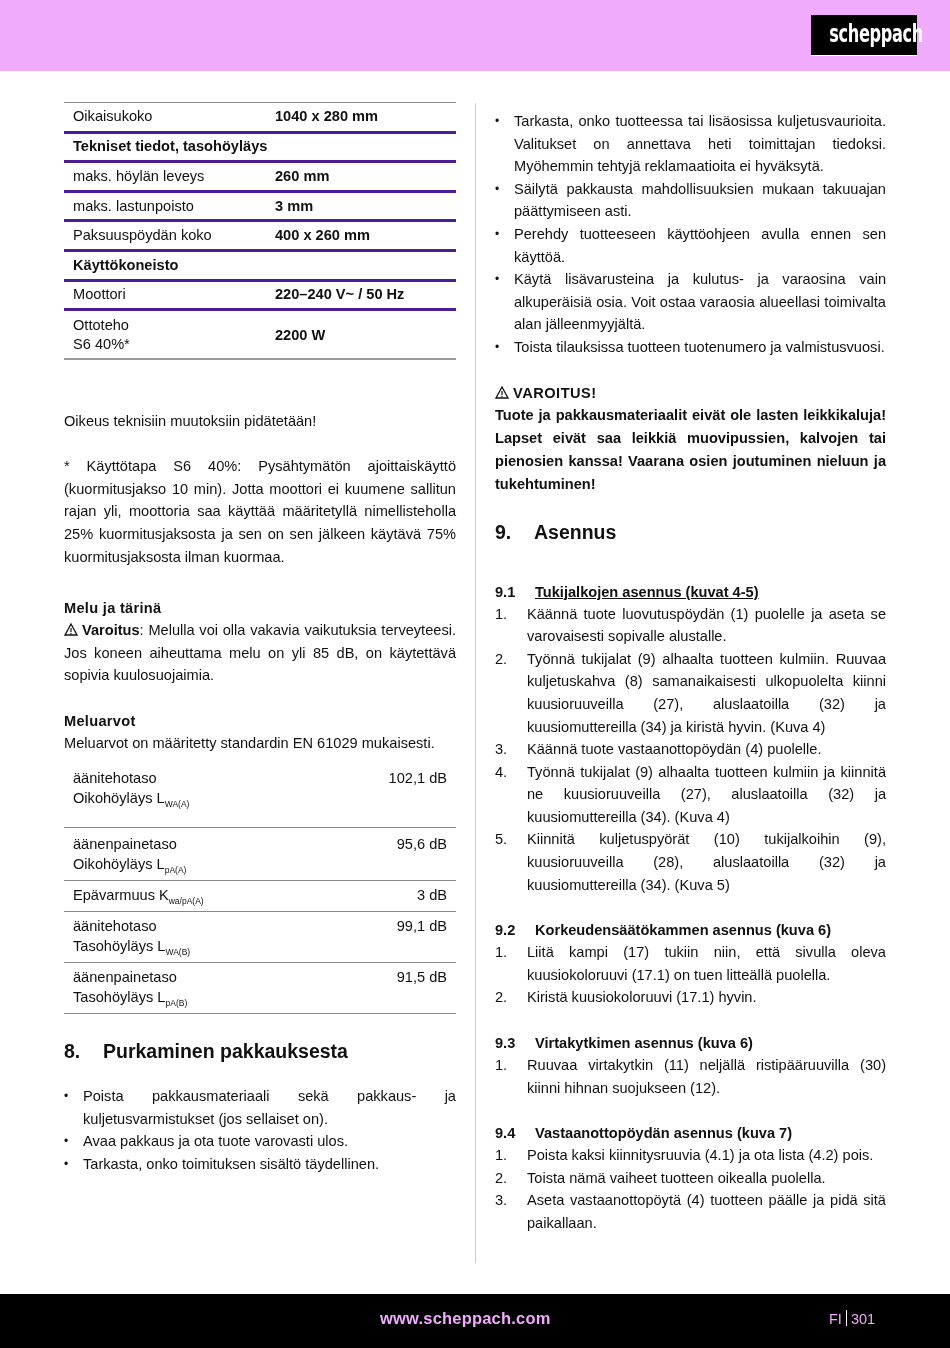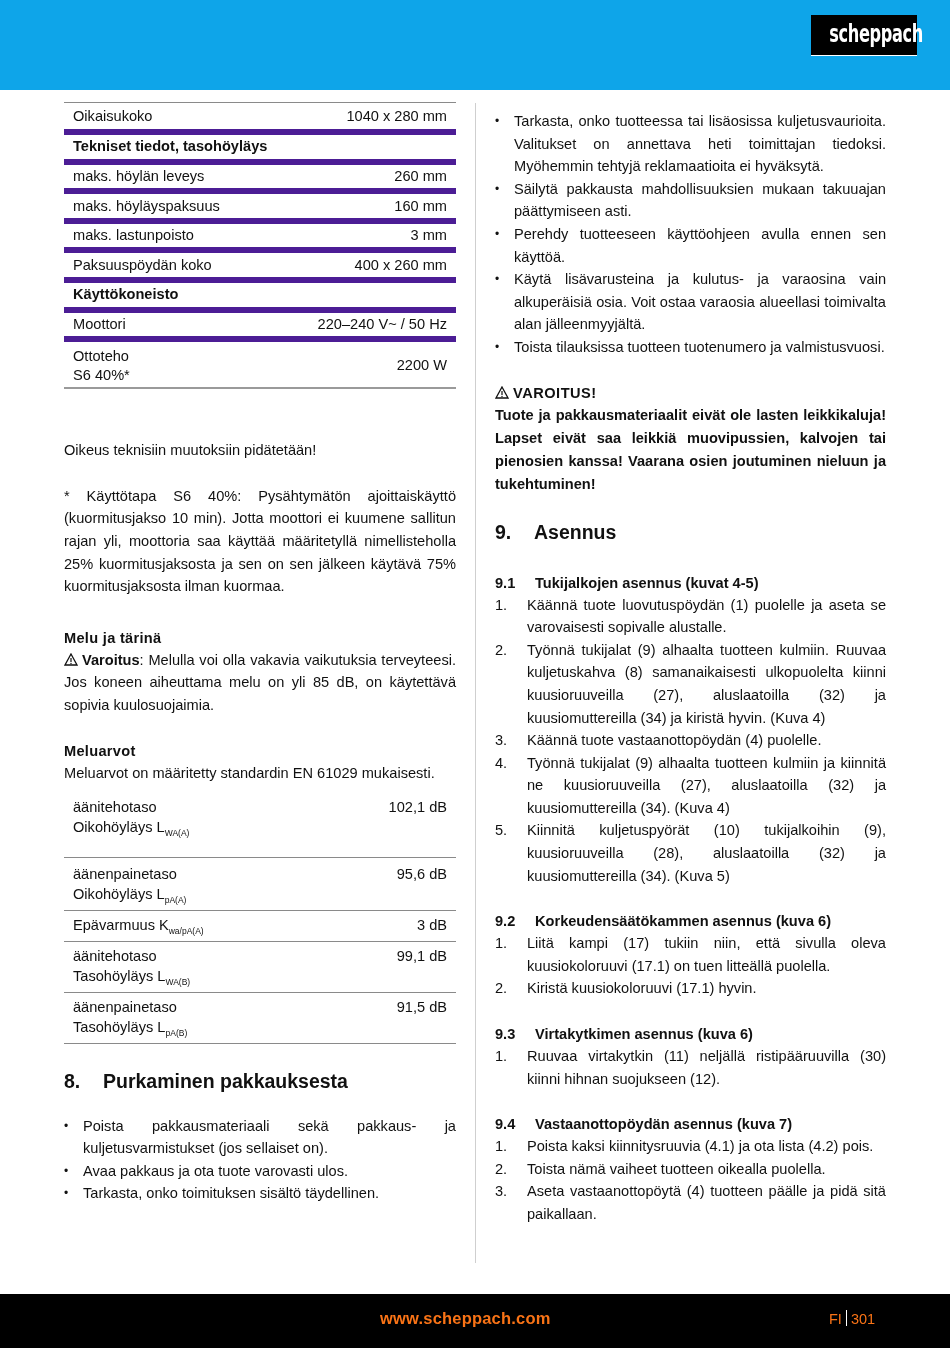--- a/index.html
+++ b/index.html
@@ -1,40 +1,40 @@
 <!DOCTYPE html>
 <html><head>
 <meta charset="utf-8">
 <style>
   * { box-sizing: border-box; margin: 0; padding: 0; }
   html, body { width: 950px; height: 1348px; background: #ffffff; overflow: hidden; }
   body { position: relative; font-family: "Liberation Sans", sans-serif; color: #111; font-size: 14.6px; }
 
-  .header-band { position: absolute; left: 0; top: 0; width: 950px; height: 90px; background: #0ea5e9; }
+  .header-band { position: absolute; left: 0; top: 0; width: 950px; height: 71px; background: #f0abfc; }
   .logo { position: absolute; left: 811px; top: 15px; width: 106px; height: 41px; background: #000; color: #fff;
           font-family: "DejaVu Sans Condensed", "DejaVu Sans", sans-serif; font-weight: bold; font-size: 25px;
           letter-spacing: -0.5px; text-align: center; line-height: 38px; border-bottom: 1px solid #fff;
           transform-origin: center; }
   .logo span { display: inline-block; transform: scaleX(0.72); transform-origin: center; }
 
-  .footer-band { position: absolute; left: 0; top: 1294px; width: 950px; height: 54px; background: #000; color: #f97316; }
+  .footer-band { position: absolute; left: 0; top: 1294px; width: 950px; height: 54px; background: #000; color: #f0abfc; }
   .footer-url { position: absolute; left: 380px; top: 15px; font-size: 16.5px; font-weight: bold; letter-spacing: 0.2px; }
   .footer-page { position: absolute; left: 829px; top: 16px; font-size: 14.5px; }
   .footer-page .sep { display: inline-block; width: 1px; height: 16px; background: #fff; margin: 0 4px; vertical-align: -2px; }
 
   .col-divider { position: absolute; left: 475px; top: 103px; width: 1px; height: 1160px; background: #cfcfcf; }
 
   .left-col { position: absolute; left: 64px; top: 102px; width: 392px; }
   .right-col { position: absolute; left: 495px; top: 110px; width: 391px; }
 
   
   .spec-table { width: 392px; border-collapse: collapse; }
-  .spec-table td { padding: 0 9px; height: 29.6px; vertical-align: middle; border-bottom: 6px solid #4c1d95; line-height: 19px; }
+  .spec-table td { padding: 0 9px; height: 29.6px; vertical-align: middle; border-bottom: 3px solid #4c1d95; line-height: 19px; }
   .spec-table tr:first-child td { border-top: 1px solid #8a8a8a; }
-  .spec-table td.val { text-align: right; white-space: nowrap; }
+  .spec-table td.val { white-space: nowrap; font-weight: bold; }
   .spec-table tr.heading td { font-weight: bold; }
   .spec-table tr.tall td { height: 49px; padding-top: 2px; }
   .spec-table tr:last-child td { border-bottom: 2px solid #9a9a9a; }
 
   p.body { text-align: justify; line-height: 22.6px; }
   b.h { font-weight: bold; }
 
   .noise-table { width: 392px; border-collapse: collapse; margin-top: 13px; }
   .noise-table td { padding: 0 9px; vertical-align: top; line-height: 20px; }
   .noise-table td.val { text-align: right; white-space: nowrap; }
@@ -79,24 +79,20 @@
       <td class="val">1040 x 280 mm</td>
     </tr>
     <tr class="heading">
       <td colspan="2">Tekniset tiedot, tasohöyläys</td>
     </tr>
     <tr>
       <td>maks. höylän leveys</td>
       <td class="val">260 mm</td>
     </tr>
     <tr>
-      <td>maks. höyläyspaksuus</td>
-      <td class="val">160 mm</td>
-    </tr>
-    <tr>
       <td>maks. lastunpoisto</td>
       <td class="val">3 mm</td>
     </tr>
     <tr>
       <td>Paksuuspöydän koko</td>
       <td class="val">400 x 260 mm</td>
     </tr>
     <tr class="heading">
       <td colspan="2">Käyttökoneisto</td>
     </tr>
@@ -179,21 +175,21 @@
         <line x1="7" y1="5" x2="7" y2="9" stroke="#111" stroke-width="1.2"></line>
         <circle cx="7" cy="10.5" r="0.7" fill="#111"></circle>
       </svg><span>VAROITUS!</span>
   </div>
   <p class="warn-body">Tuote ja pakkausmateriaalit eivät ole lasten leikkikaluja! Lapset eivät saa leikkiä muovipussien, kalvojen tai pienosien kanssa! Vaarana osien joutuminen nieluun ja tukehtuminen!</p>
 
   <h2 class="sec" style="margin-top:25px;">
     <span class="num">9.</span><span>Asennus</span>
   </h2>
 
-  <h3 class="sub" style="margin-top:28px;">
+  <h3 class="sub" style="margin-top:37px;text-decoration:underline;">
     <span class="num">9.1</span><span>Tukijalkojen asennus (kuvat 4-5)</span>
   </h3>
   <ol class="steps">
     <li><span class="n">1.</span><span>Käännä tuote luovutuspöydän (1) puolelle ja aseta se varovaisesti sopivalle alustalle.</span></li>
     <li><span class="n">2.</span><span>Työnnä tukijalat (9) alhaalta tuotteen kulmiin. Ruuvaa kuljetuskahva (8) samanaikaisesti ulkopuolelta kiinni kuusioruuveilla (27), aluslaatoilla (32) ja kuusiomuttereilla (34) ja kiristä hyvin. (Kuva 4)</span></li>
     <li><span class="n">3.</span><span>Käännä tuote vastaanottopöydän (4) puolelle.</span></li>
     <li><span class="n">4.</span><span>Työnnä tukijalat (9) alhaalta tuotteen kulmiin ja kiinnitä ne kuusioruuveilla (27), aluslaatoilla (32) ja kuusiomuttereilla (34). (Kuva 4)</span></li>
     <li><span class="n">5.</span><span>Kiinnitä kuljetuspyörät (10) tukijalkoihin (9), kuusioruuveilla (28), aluslaatoilla (32) ja kuusiomuttereilla (34). (Kuva 5)</span></li>
   </ol>
 

